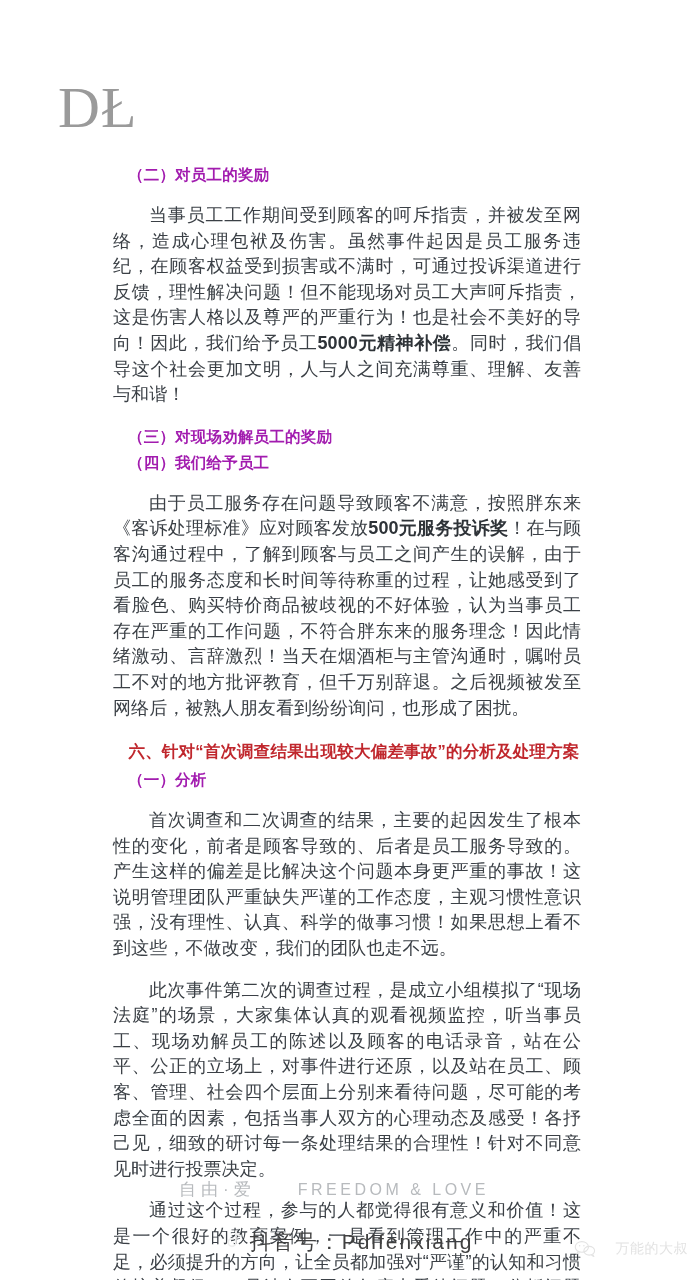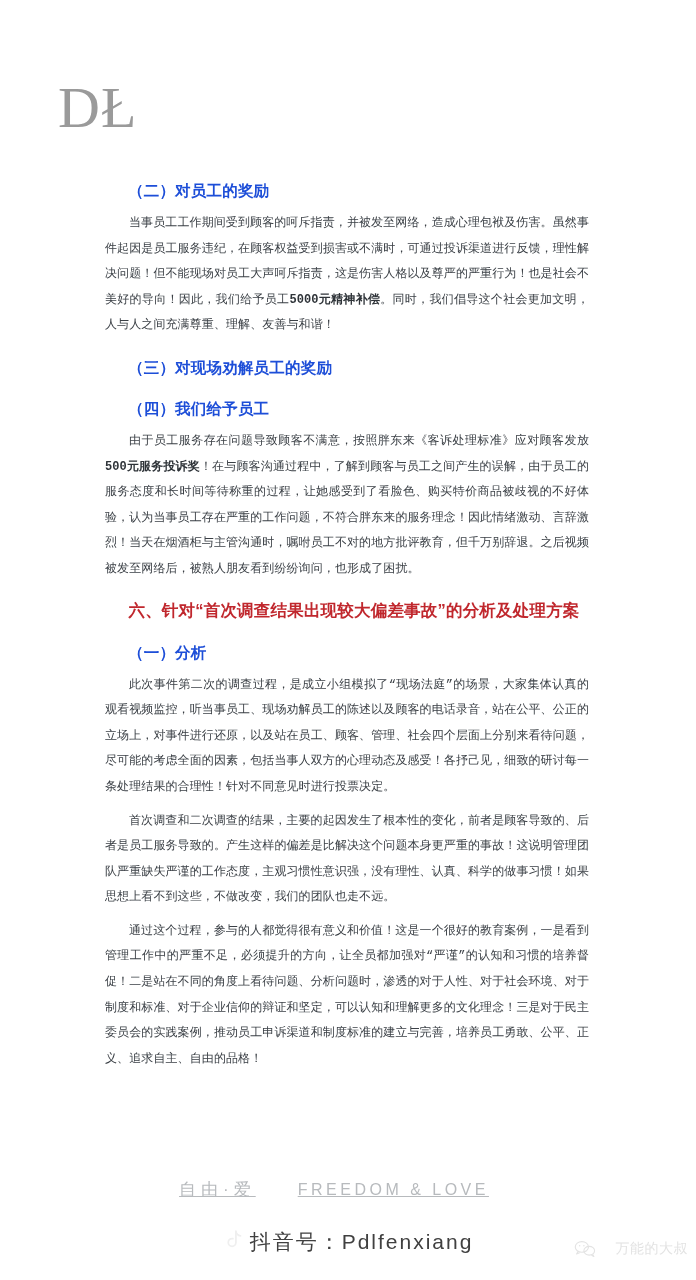--- a/index.html
+++ b/index.html
@@ -46,66 +46,64 @@
   .content {
     position: absolute;
     left: 97px;
     top: 162px;
     width: 500px;
   }
 
   .sec-head {
     font-size: 15.5px;
     font-weight: 700;
-    color: #1d4ed8;
+    color: #a21caf;
     line-height: 25px;
-    margin: 16px 0 1px 0;
+    margin: 0 0 1px 0;
     text-indent: 31px;
     letter-spacing: 0.2px;
   }
 
   .sec-head-red {
     font-size: 16.5px;
     font-weight: 700;
     color: #c0272d;
     line-height: 28px;
     margin: 13px 0 2px 0;
     text-indent: 14px;
     letter-spacing: 0.2px;
     text-align: center;
   }
 
   p.para {
-    font-size: 12px;
+    font-size: 18px;
     line-height: 25.6px;
     color: #3b4046;
-    margin: 8px;
+    margin: 16px;
     text-indent: 2em;
     text-align: justify;
     text-justify: inter-ideograph;
     letter-spacing: 0.1px;
-    font-family: Liberation Mono, monospace;
   }
   p.para b {
     font-weight: 700;
     color: #2e3338;
   }
 
   
   .footer-tagline {
     position: absolute;
     left: 0;
     top: 1178px;
     width: 668px;
     text-align: center;
     color: #b7babd;
     font-size: 17px;
     letter-spacing: 3px;
     white-space: nowrap;
-    text-decoration: underline;
   }
   .footer-tagline .cn {
     letter-spacing: 5px;
     font-size: 17px;
   }
   .footer-tagline .gap { display: inline-block; width: 42px; }
   .footer-tagline .en {
     letter-spacing: 3.5px;
     font-size: 16px;
   }
@@ -162,22 +160,22 @@
     <div id="sections-root">
         <div class="sec-head">（二）对员工的奖励</div>
         <p class="para"><span>当事员工工作期间受到顾客的呵斥指责，并被发至网络，造成心理包袱及伤害。虽然事件起因是员工服务违纪，在顾客权益受到损害或不满时，可通过投诉渠道进行反馈，理性解决问题！但不能现场对员工大声呵斥指责，这是伤害人格以及尊严的严重行为！也是社会不美好的导向！因此，我们给予员工</span><b>5000元精神补偿</b><span>。同时，我们倡导这个社会更加文明，人与人之间充满尊重、理解、友善与和谐！</span></p>
         <div class="sec-head">（三）对现场劝解员工的奖励</div>
         <div class="sec-head">（四）我们给予员工</div>
         <p class="para"><span>由于员工服务存在问题导致顾客不满意，按照胖东来《客诉处理标准》应对顾客发放</span><b>500元服务投诉奖</b><span>！在与顾客沟通过程中，了解到顾客与员工之间产生的误解，由于员工的服务态度和长时间等待称重的过程，让她感受到了看脸色、购买特价商品被歧视的不好体验，认为当事员工存在严重的工作问题，不符合胖东来的服务理念！因此情绪激动、言辞激烈！当天在烟酒柜与主管沟通时，嘱咐员工不对的地方批评教育，但千万别辞退。之后视频被发至网络后，被熟人朋友看到纷纷询问，也形成了困扰。</span></p>
       </div>
     <div id="red-section-root">
         <div class="sec-head-red">六、针对“首次调查结果出现较大偏差事故”的分析及处理方案</div>
         <div class="sec-head">（一）分析</div>
+        <p class="para"><span>首次调查和二次调查的结果，主要的起因发生了根本性的变化，前者是顾客导致的、后者是员工服务导致的。产生这样的偏差是比解决这个问题本身更严重的事故！这说明管理团队严重缺失严谨的工作态度，主观习惯性意识强，没有理性、认真、科学的做事习惯！如果思想上看不到这些，不做改变，我们的团队也走不远。</span></p>
         <p class="para"><span>此次事件第二次的调查过程，是成立小组模拟了“现场法庭”的场景，大家集体认真的观看视频监控，听当事员工、现场劝解员工的陈述以及顾客的电话录音，站在公平、公正的立场上，对事件进行还原，以及站在员工、顾客、管理、社会四个层面上分别来看待问题，尽可能的考虑全面的因素，包括当事人双方的心理动态及感受！各抒己见，细致的研讨每一条处理结果的合理性！针对不同意见时进行投票决定。</span></p>
-        <p class="para"><span>首次调查和二次调查的结果，主要的起因发生了根本性的变化，前者是顾客导致的、后者是员工服务导致的。产生这样的偏差是比解决这个问题本身更严重的事故！这说明管理团队严重缺失严谨的工作态度，主观习惯性意识强，没有理性、认真、科学的做事习惯！如果思想上看不到这些，不做改变，我们的团队也走不远。</span></p>
         <p class="para"><span>通过这个过程，参与的人都觉得很有意义和价值！这是一个很好的教育案例，一是看到管理工作中的严重不足，必须提升的方向，让全员都加强对“严谨”的认知和习惯的培养督促！二是站在不同的角度上看待问题、分析问题时，渗透的对于人性、对于社会环境、对于制度和标准、对于企业信仰的辩证和坚定，可以认知和理解更多的文化理念！三是对于民主委员会的实践案例，推动员工申诉渠道和制度标准的建立与完善，培养员工勇敢、公平、正义、追求自主、自由的品格！</span></p>
       </div>
   </div>
 
   <div class="footer-tagline">
     <span class="cn">自由·爱</span><span class="gap"></span><span class="en">FREEDOM &amp; LOVE</span>
   </div>
 
   <div class="watermark">
     <span class="dy-icon">

